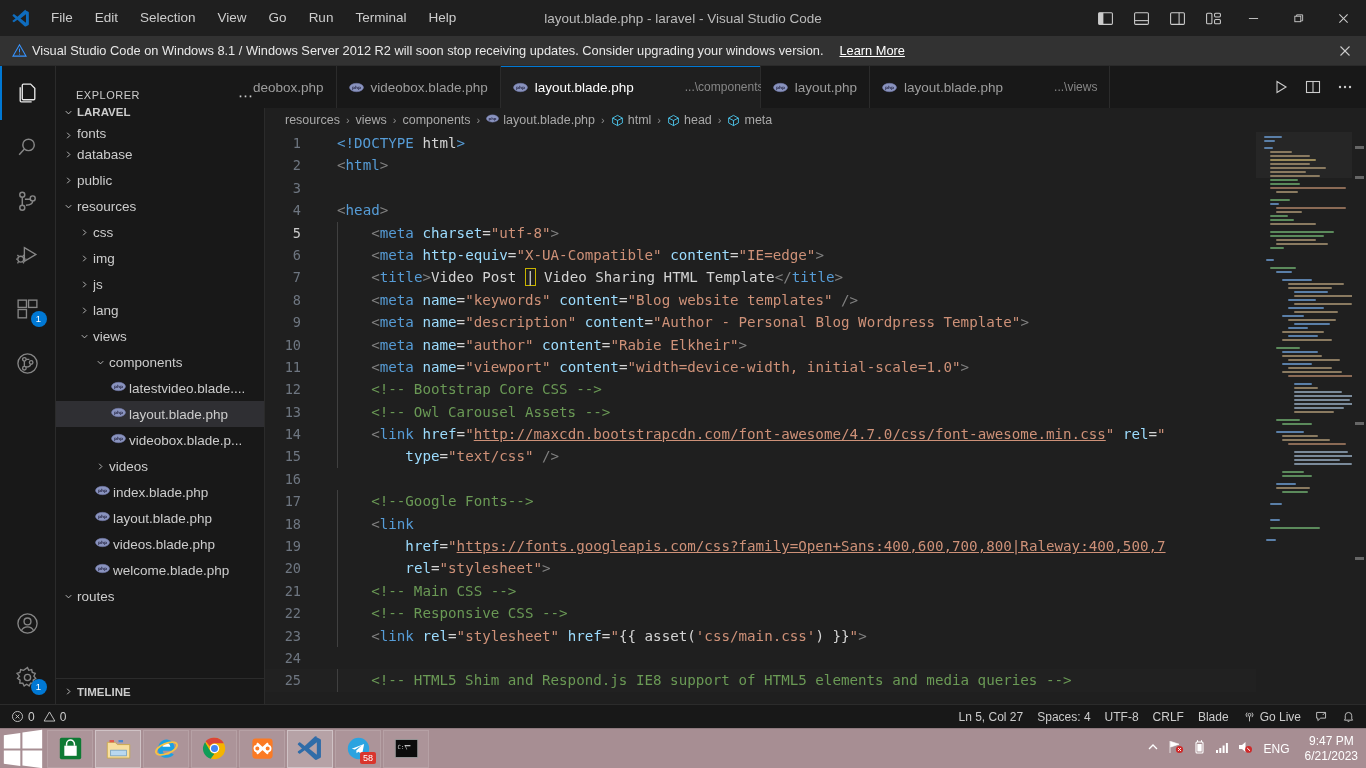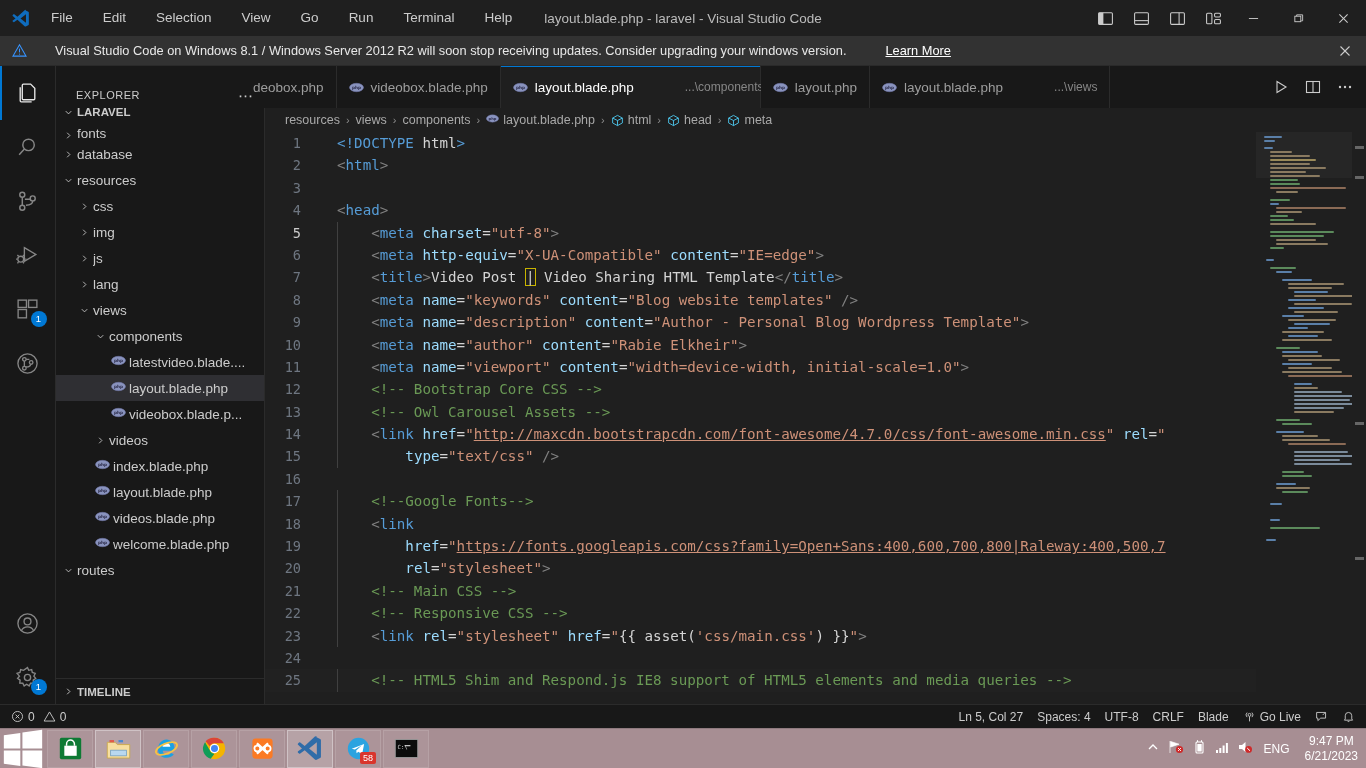--- a/index.html
+++ b/index.html
@@ -12,39 +12,39 @@
   }
   .app { position: relative; width: 1366px; height: 768px; display: flex; flex-direction: column; }
 
   
   .titlebar {
     height: 36px; background: #1f1f1f; display: flex; align-items: center;
     flex: 0 0 36px; position: relative;
   }
   .vscode-logo { width: 42px; display: flex; align-items: center; justify-content: center; }
   .vscode-logo svg { width: 19px; height: 19px; }
-  .menu { display: flex; align-items: center; gap: 12px; }
+  .menu { display: flex; align-items: center; gap: 4px; }
   .menu-item {
     font-size: 13.5px; color: #cccccc; padding: 4px 9px; border-radius: 3px; cursor: default;
     line-height: 18px;
   }
   .win-title {
     position: absolute; left: 0; right: 0; text-align: center;
     font-size: 13.5px; color: #bbbbbb; pointer-events: none;
   }
   .tb-right { margin-left: auto; display: flex; align-items: center; z-index:2; }
   .layout-btn { width: 36px; height: 34px; display: flex; align-items: center; justify-content: center; }
   .layout-btn svg { width: 17px; height: 17px; }
   .win-btn { width: 45px; height: 36px; display: flex; align-items: center; justify-content: center; }
   .win-btn svg { width: 11px; height: 11px; }
 
   
   .notif {
     height: 30px; background: #323232; display: flex; align-items: center;
-    flex: 0 0 30px; padding: 0 6px; border-bottom: 1px solid #2a2a2a; gap: 23px;
+    flex: 0 0 30px; padding: 0 6px; border-bottom: 1px solid #2a2a2a;
   }
   .notif .warn-ico { width: 26px; display:flex; align-items:center; justify-content:center; }
   .notif .warn-ico svg { width: 15px; height: 15px; }
   .notif-text { font-size: 12.8px; color: #e8e8e8; }
   .notif-link { font-size: 12.8px; color: #ffffff; text-decoration: underline; margin-left: 16px; cursor: pointer; }
   .notif-close { margin-left: auto; width: 30px; height: 26px; display:flex; align-items:center; justify-content:center; }
   .notif-close svg { width: 12px; height: 12px; }
 
   
   .body-row { display: flex; flex: 1 1 auto; min-height: 0; }
@@ -373,20 +373,28 @@
             </span>
             <span class="tname">fonts</span>
           </div>
           <div class="tree-row" style="padding-left: 4px;">
             <span class="chev">
               <svg viewBox="0 0 16 16" fill="none" stroke="#cccccc" stroke-width="1.25">
                 <path d="M6 4l4 4-4 4"></path>
               </svg>
             </span>
             <span class="tname">database</span>
+          </div>
+          <div class="tree-row" style="padding-left: 4px;">
+            <span class="chev">
+              <svg viewBox="0 0 16 16" fill="none" stroke="#cccccc" stroke-width="1.25">
+                <path d="M6 4l4 4-4 4"></path>
+              </svg>
+            </span>
+            <span class="tname">public</span>
           </div>
           <div class="tree-row" style="padding-left: 4px;">
             <span class="chev">
               <svg viewBox="0 0 16 16" fill="none" stroke="#cccccc" stroke-width="1.25">
                 <path d="M4 6l4 4 4-4"></path>
               </svg>
             </span>
             <span class="tname">resources</span>
           </div>
           <div class="tree-row" style="padding-left: 20px;">

